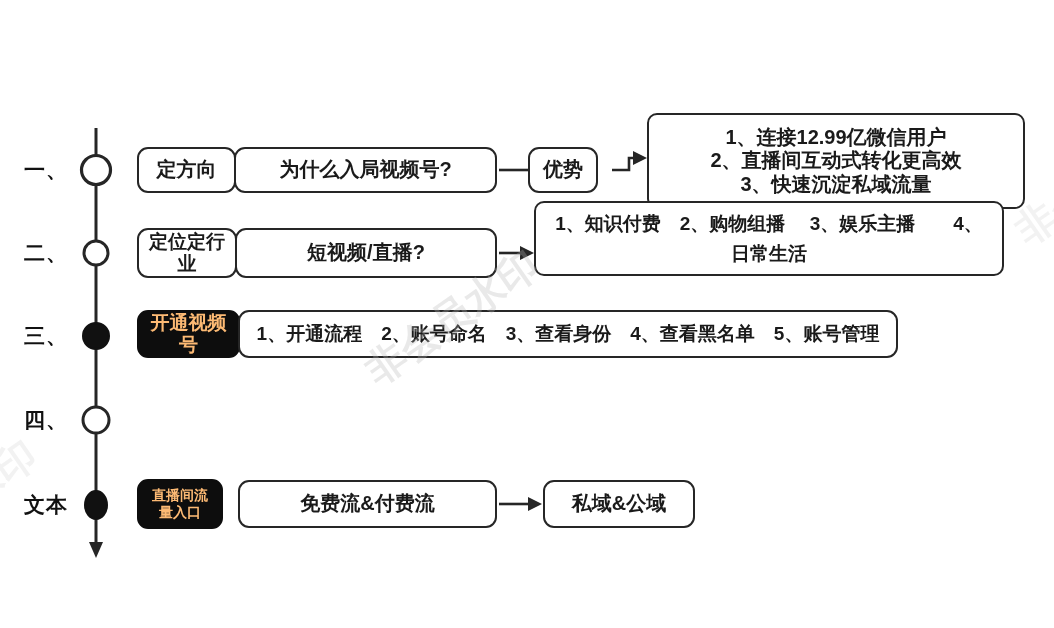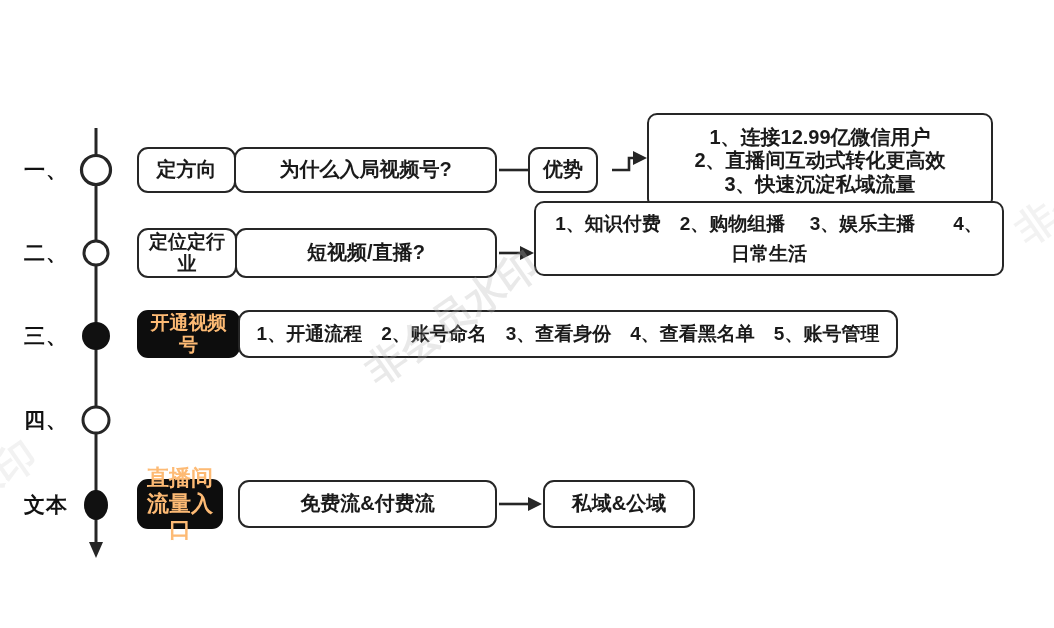--- a/index.html
+++ b/index.html
@@ -111,35 +111,35 @@
 
   <div class="side-label" style="top:156px">一、</div>
   <div class="side-label" style="top:239px">二、</div>
   <div class="side-label" style="top:322px">三、</div>
   <div class="side-label" style="top:406px">四、</div>
   <div class="side-label" style="top:491px">文本</div>
 
   <div class="box" style="left:137px; top:147px; width:99px; height:46px">定方向</div>
   <div class="box" style="left:234px; top:147px; width:263px; height:46px">为什么入局视频号?</div>
   <div class="box" style="left:528px; top:147px; width:70px; height:46px">优势</div>
-  <div class="box detail" style="left:647px; top:113px; width:346px; height:96px">
+  <div class="box detail" style="left:647px; top:113px; width:378px; height:96px">
     <span class="detail-line">1、连接12.99亿微信用户</span>
     <span class="detail-line">2、直播间互动式转化更高效</span>
     <span class="detail-line">3、快速沉淀私域流量</span>
   </div>
 
   <div class="box" style="left:137px; top:228px; width:100px; height:50px; font-size:19px">定位定行业</div>
   <div class="box" style="left:235px; top:228px; width:262px; height:50px">短视频/直播?</div>
   <div class="box detail listbox" style="left:534px; top:201px; width:470px; height:75px; line-height:1.55">1、知识付费　2、购物组播　 3、娱乐主播　　4、日常生活</div>
 
   <div class="box dark" style="left:137px; top:310px; width:103px; height:48px; font-size:19px">开通视频号</div>
   <div class="box listbox" style="left:238px; top:310px; width:660px; height:48px">1、开通流程　2、账号命名　3、查看身份　4、查看黑名单　5、账号管理</div>
 
 
-  <div class="box dark" style="left:137px; top:479px; width:86px; height:50px; font-size:22px">直播间流量入口</div>
+  <div class="box dark" style="left:137px; top:479px; width:86px; height:50px; font-size:14px">直播间流量入口</div>
   <div class="box" style="left:238px; top:480px; width:259px; height:48px">免费流&amp;付费流</div>
   <div class="box" style="left:543px; top:480px; width:152px; height:48px">私域&amp;公域</div>
 
   <div class="watermark" style="left:352px; top:290px">非会员水印</div>
   <div class="watermark wm2" style="left:1002px; top:150px">非会员水印</div>
   <div class="watermark wm2" style="left:-150px; top:480px">非会员水印</div>
 
 </div>
 
 </body></html>

